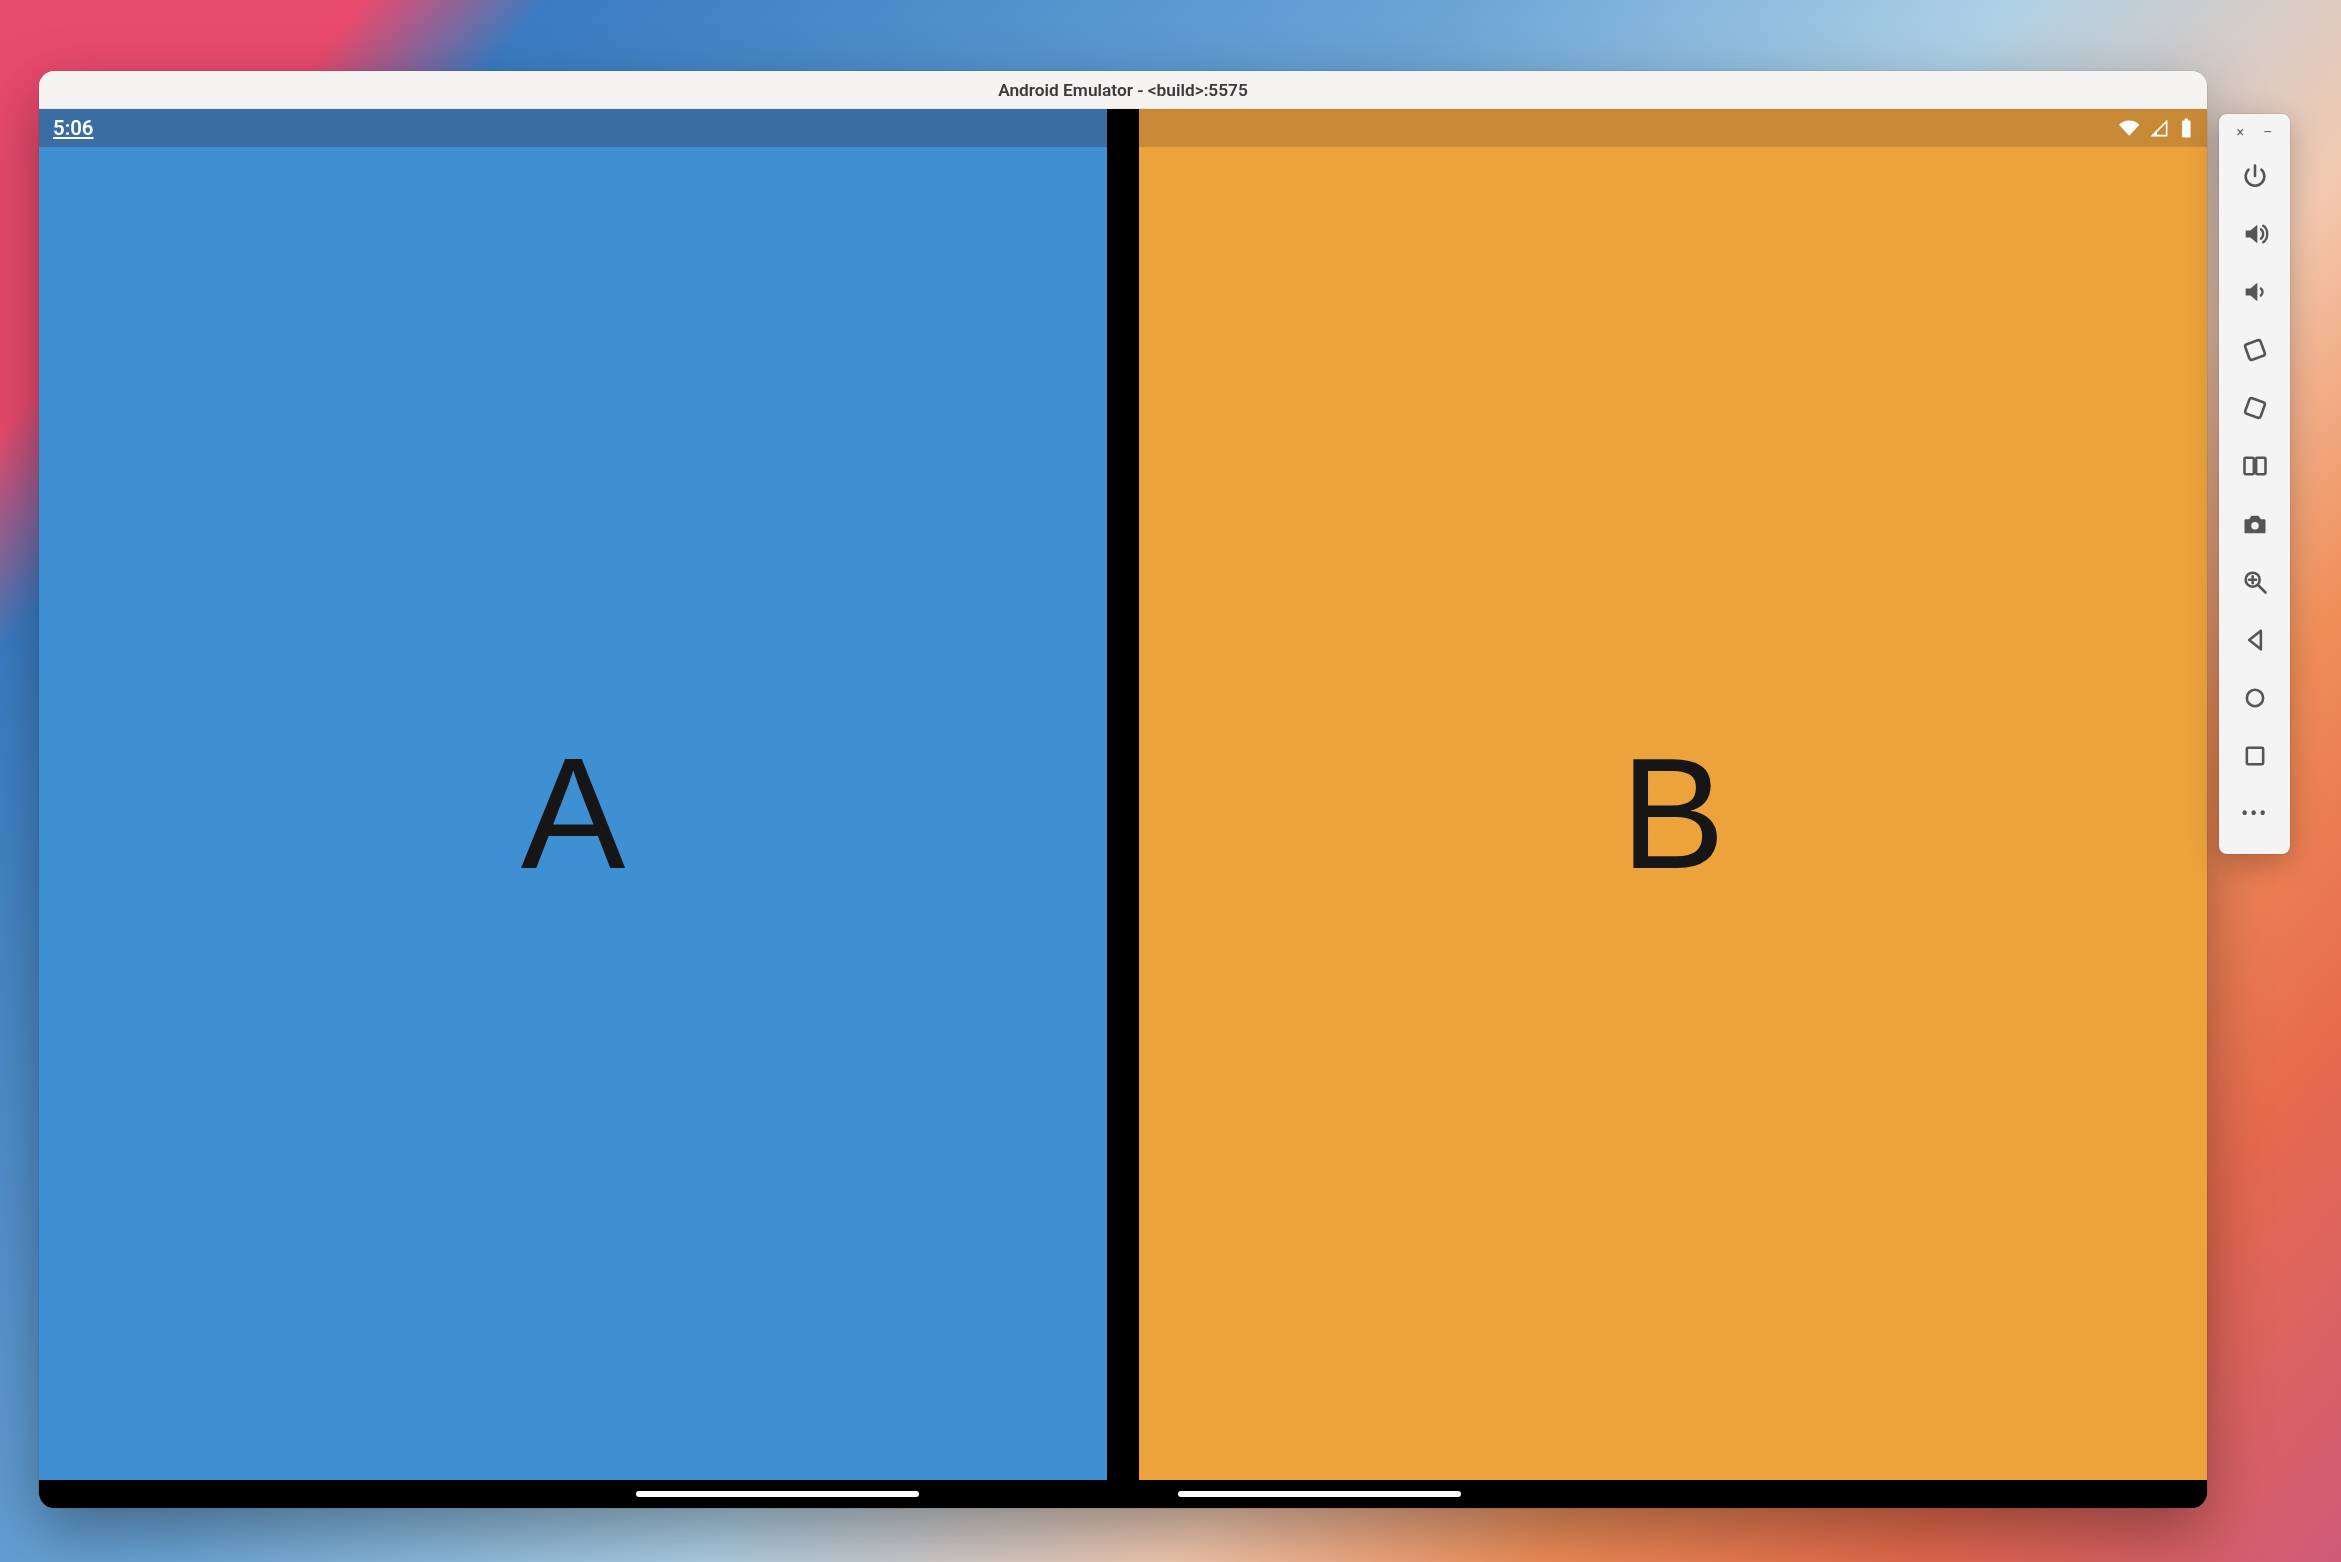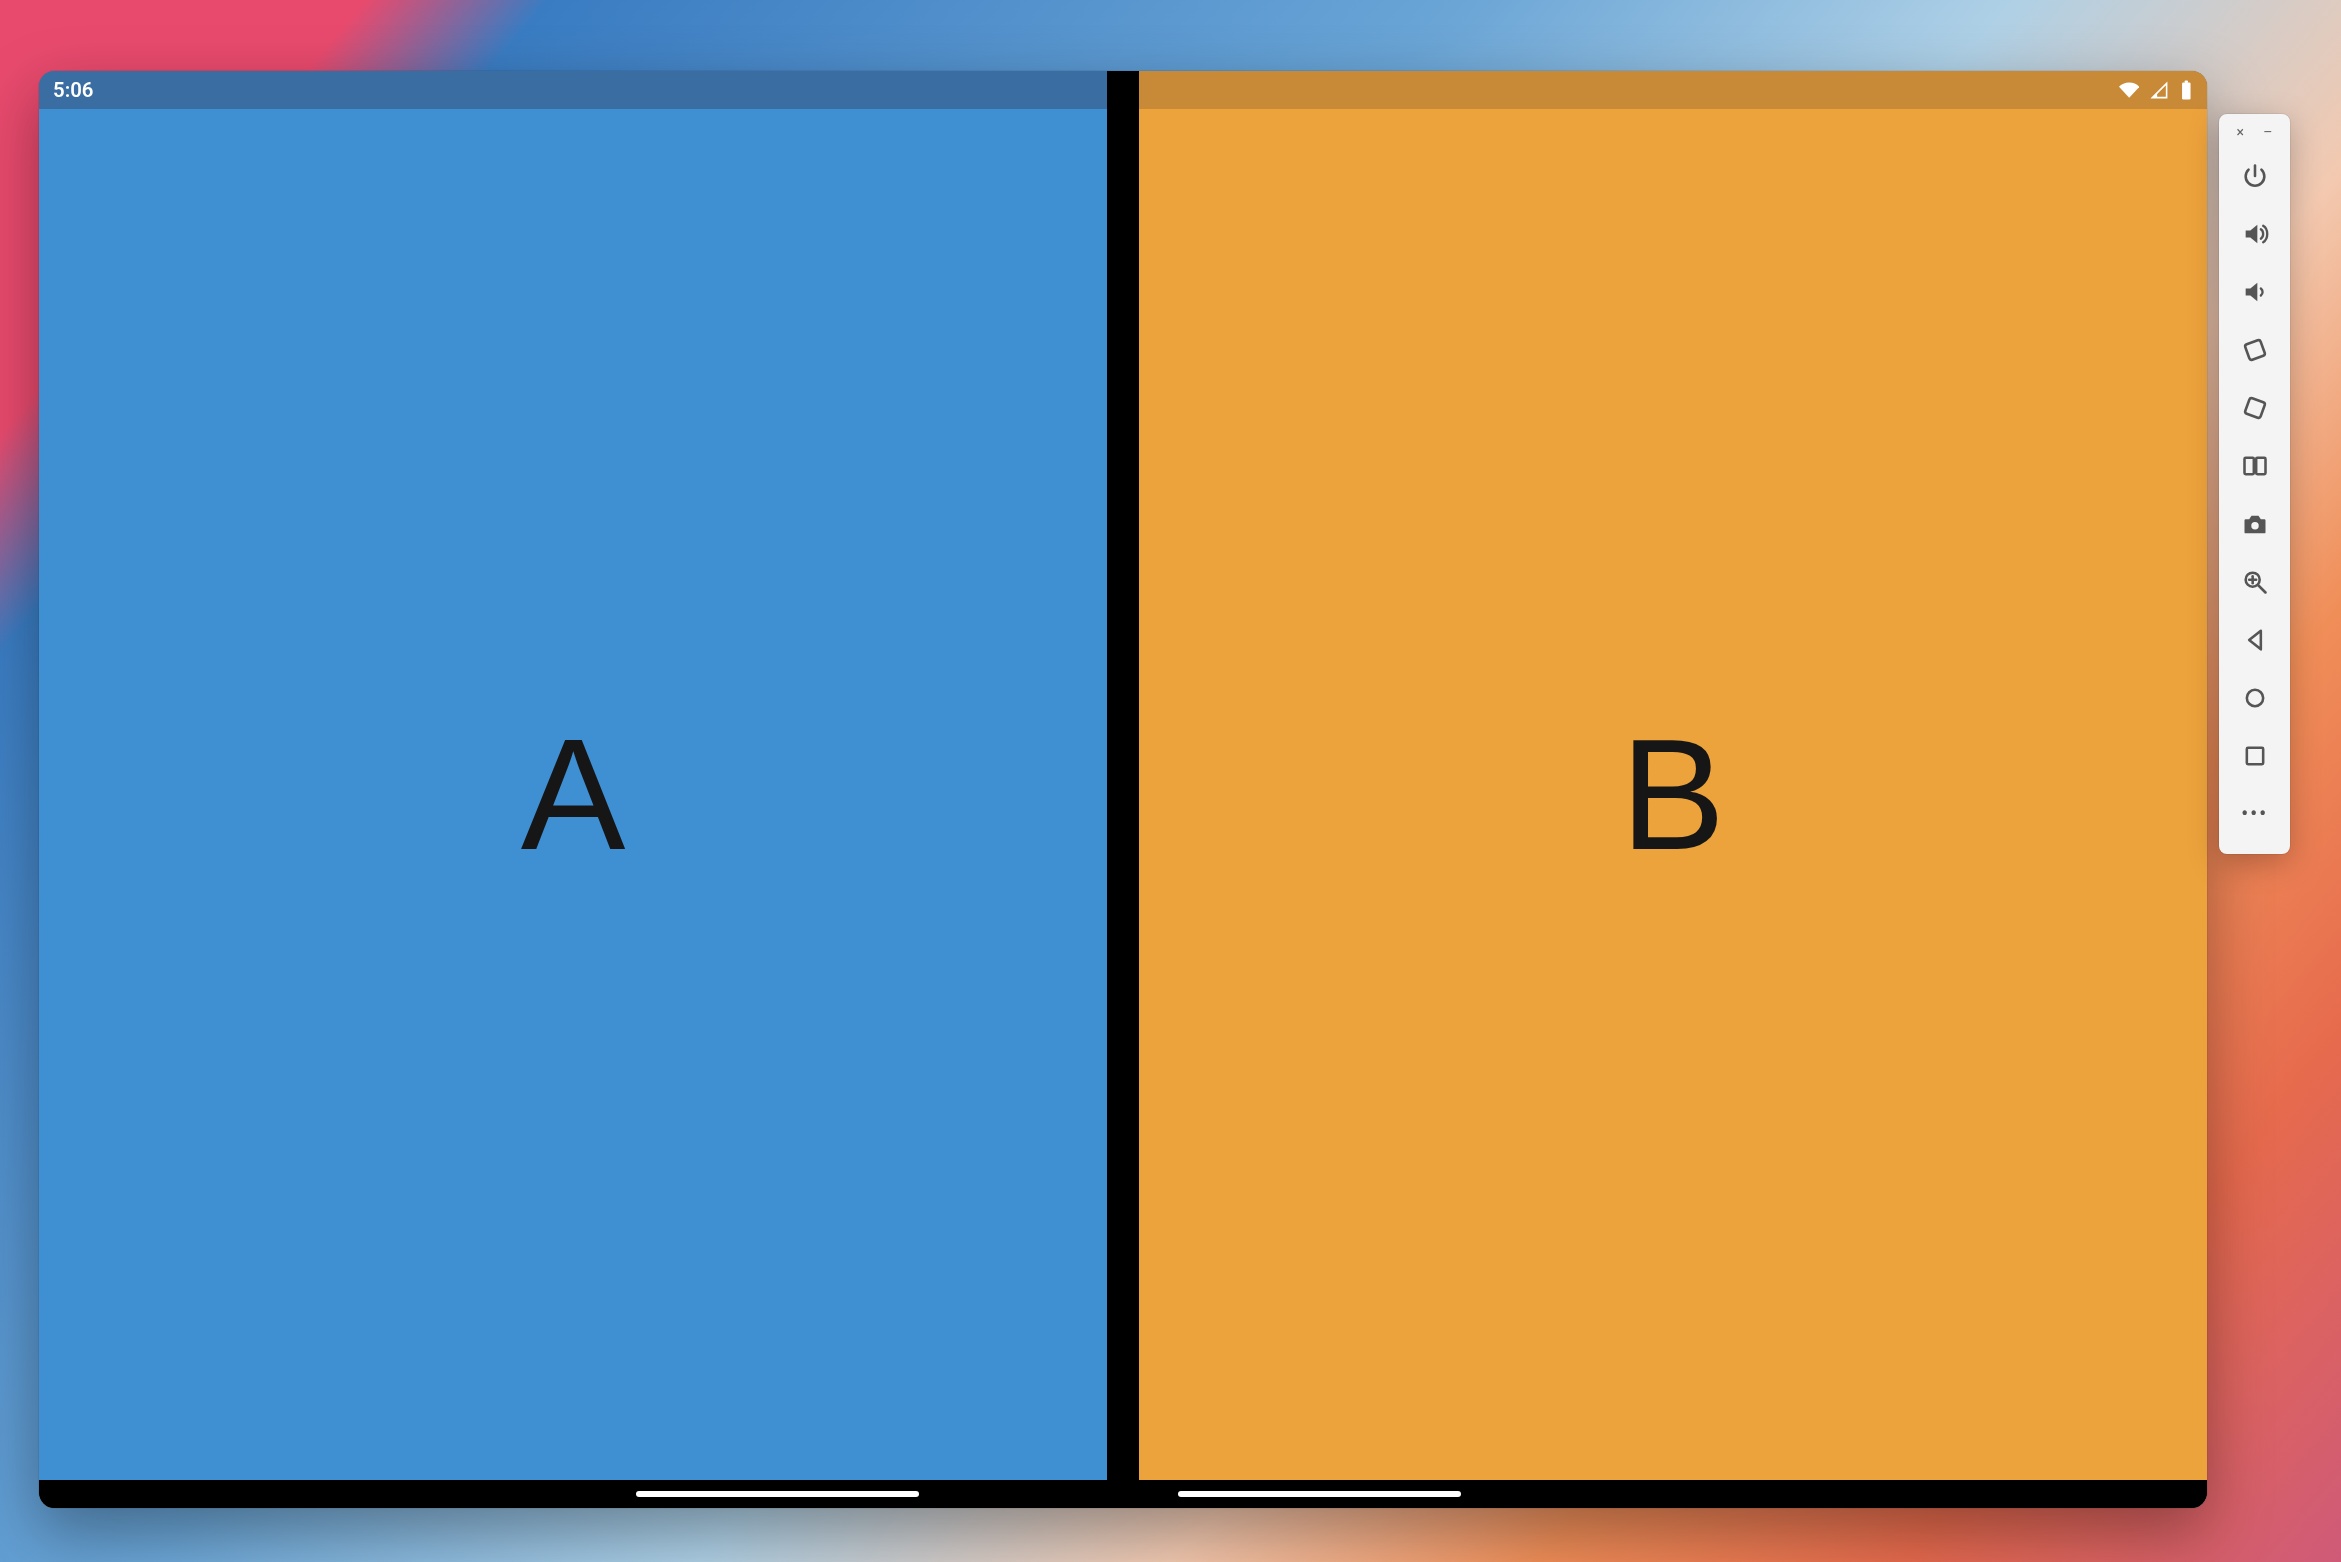--- a/index.html
+++ b/index.html
@@ -79,20 +79,21 @@
 
   .status-bar {
     height: 38px;
     flex: 0 0 38px;
     display: flex;
     align-items: center;
     padding: 0 14px;
     color: #fff;
     font-size: 20.4px;
     font-weight: 600;
+    text-decoration: underline;
   }
   .status-left .sb-fill { flex: 1; }
   .status-right { justify-content: flex-end; gap: 11px; }
 
   .pane-body {
     flex: 1 1 auto;
     display: flex;
     align-items: center;
     justify-content: center;
   }
@@ -165,20 +166,23 @@
   .tb-btn.filled svg { fill: #555; stroke: none; }
   .tb-more { font-size: 22px; letter-spacing: 1.6px; color:#555; }
 
 </style>
 </head>
 <body>
 
 <div class="stage" id="stage" style="transform: scale(1);">
 
   <div class="emulator-window">
+    <div class="titlebar">
+      <span>Android Emulator - &lt;build&gt;:5575</span>
+    </div>
 
     <div class="device">
       <div class="device-screen">
 
         <div class="pane pane-left" style="background:#3f8fd3">
           <div class="status-bar status-left" style="background:#3a6ea3">
             <span>5:06</span>
             <span class="sb-fill"></span>
           </div>
           <div class="pane-body">

